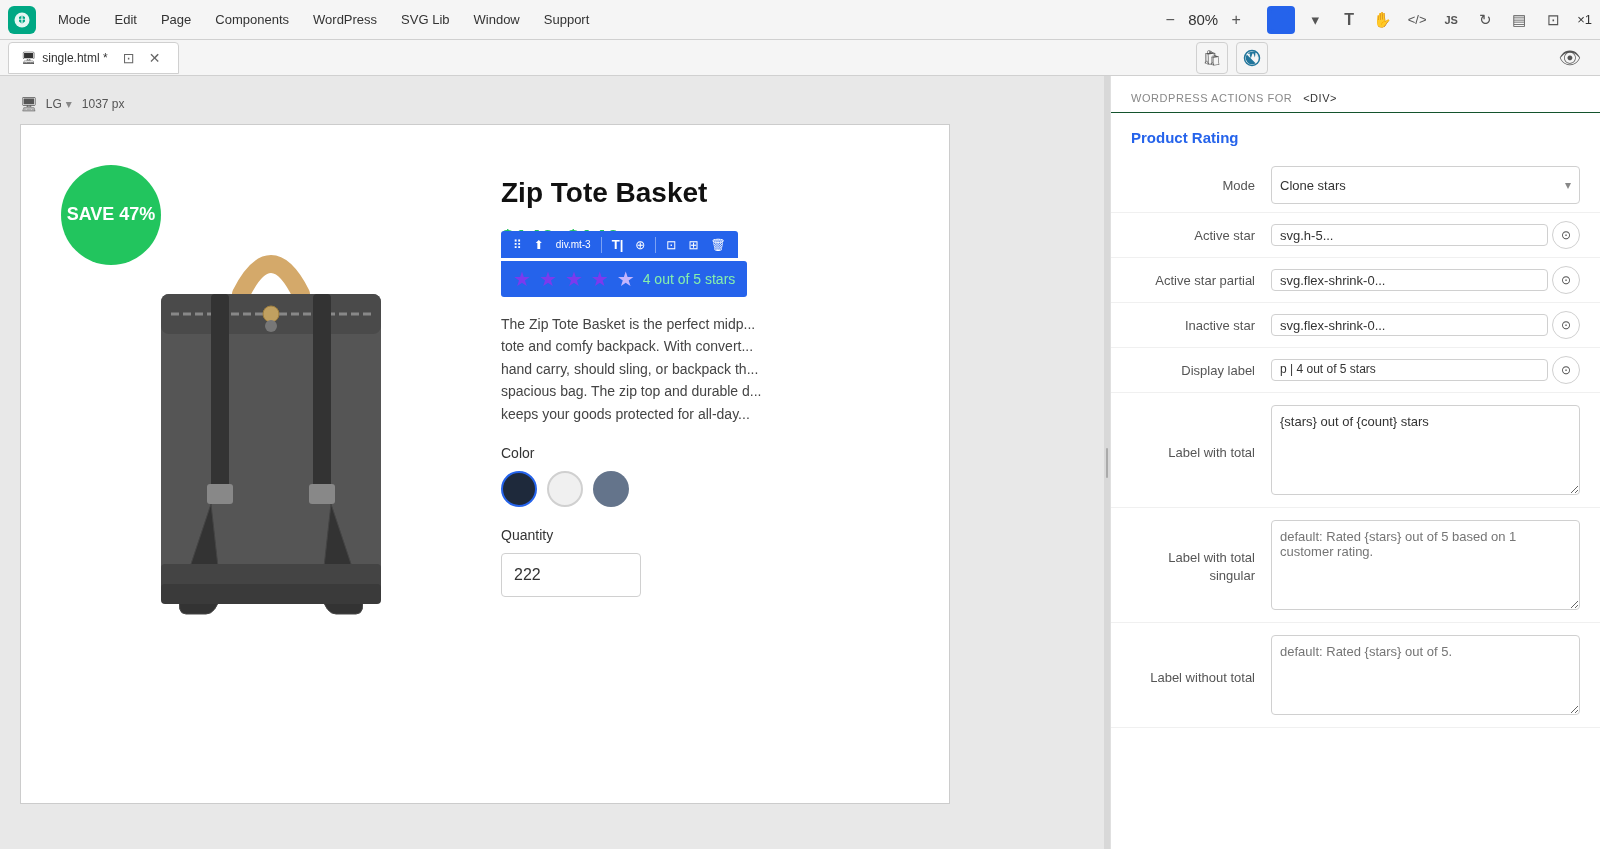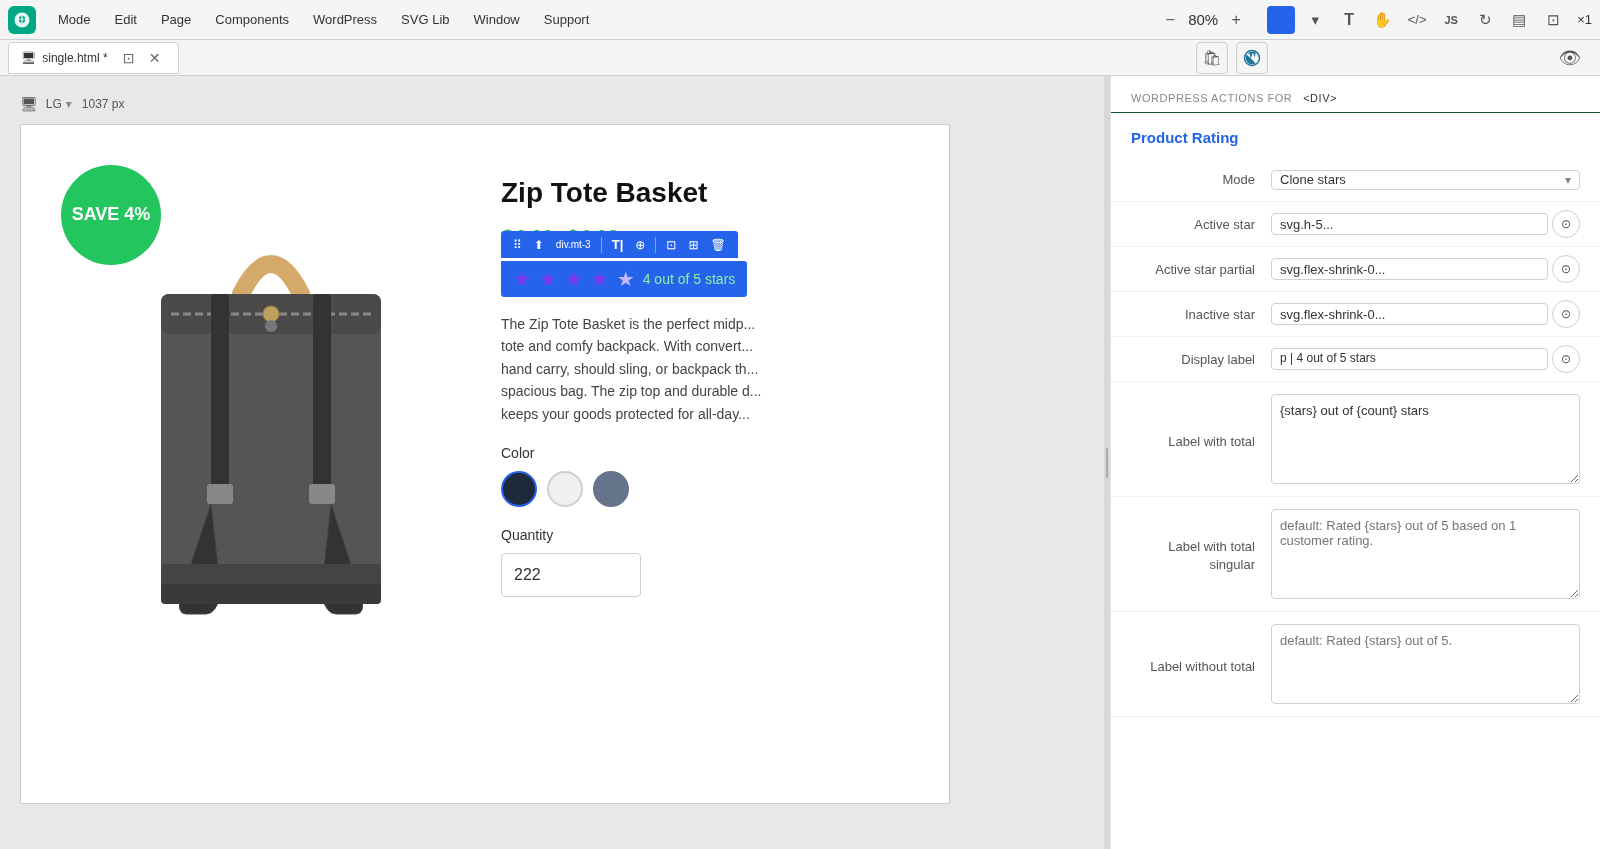--- a/index.html
+++ b/index.html
@@ -162,21 +162,21 @@
       font-size: 13px; color: #555; width: 140px; flex-shrink: 0; text-align: right; padding-right: 16px;
     }
     .panel-label-multiline {
       font-size: 13px; color: #555; width: 140px; flex-shrink: 0; text-align: right; padding-right: 16px;
       align-self: center;
     }
     .panel-control { flex: 1; }
 
     
     .panel-select {
-      width: 100%; height: 20px; border: 1px solid #d0d0d0; border-radius: 4px;
+      width: 100%; height: 38px; border: 1px solid #d0d0d0; border-radius: 4px;
       padding: 4px 8px; font-size: 13px; color: #333; background: white;
       display: flex; align-items: center; justify-content: space-between; cursor: pointer;
     }
     .panel-select-arrow { color: #888; font-size: 12px; }
 
     
     .panel-input-row {
       display: flex; align-items: center; gap: 4px; width: 100%;
     }
     .panel-input {
@@ -274,21 +274,21 @@
       <div class="viewport-dropdown">
         <span>LG</span>
         <span style="margin:0 2px; color:#888;">▾</span>
       </div>
       <span>1037 px</span>
     </div>
 
     <div class="canvas-frame">
 
       <div class="save-badge">
-        <span>SAVE 4%</span>
+        <span>SAVE 47%</span>
       </div>
 
       <div class="product-page">
 
         <div class="product-image-area">
           <div class="bag-image">
             <svg viewBox="0 0 340 500" xmlns="http://www.w3.org/2000/svg">
 
               <path d="M140 80 Q170 20 200 80" stroke="#d4a96a" stroke-width="18" fill="none" stroke-linecap="round"></path>
 

